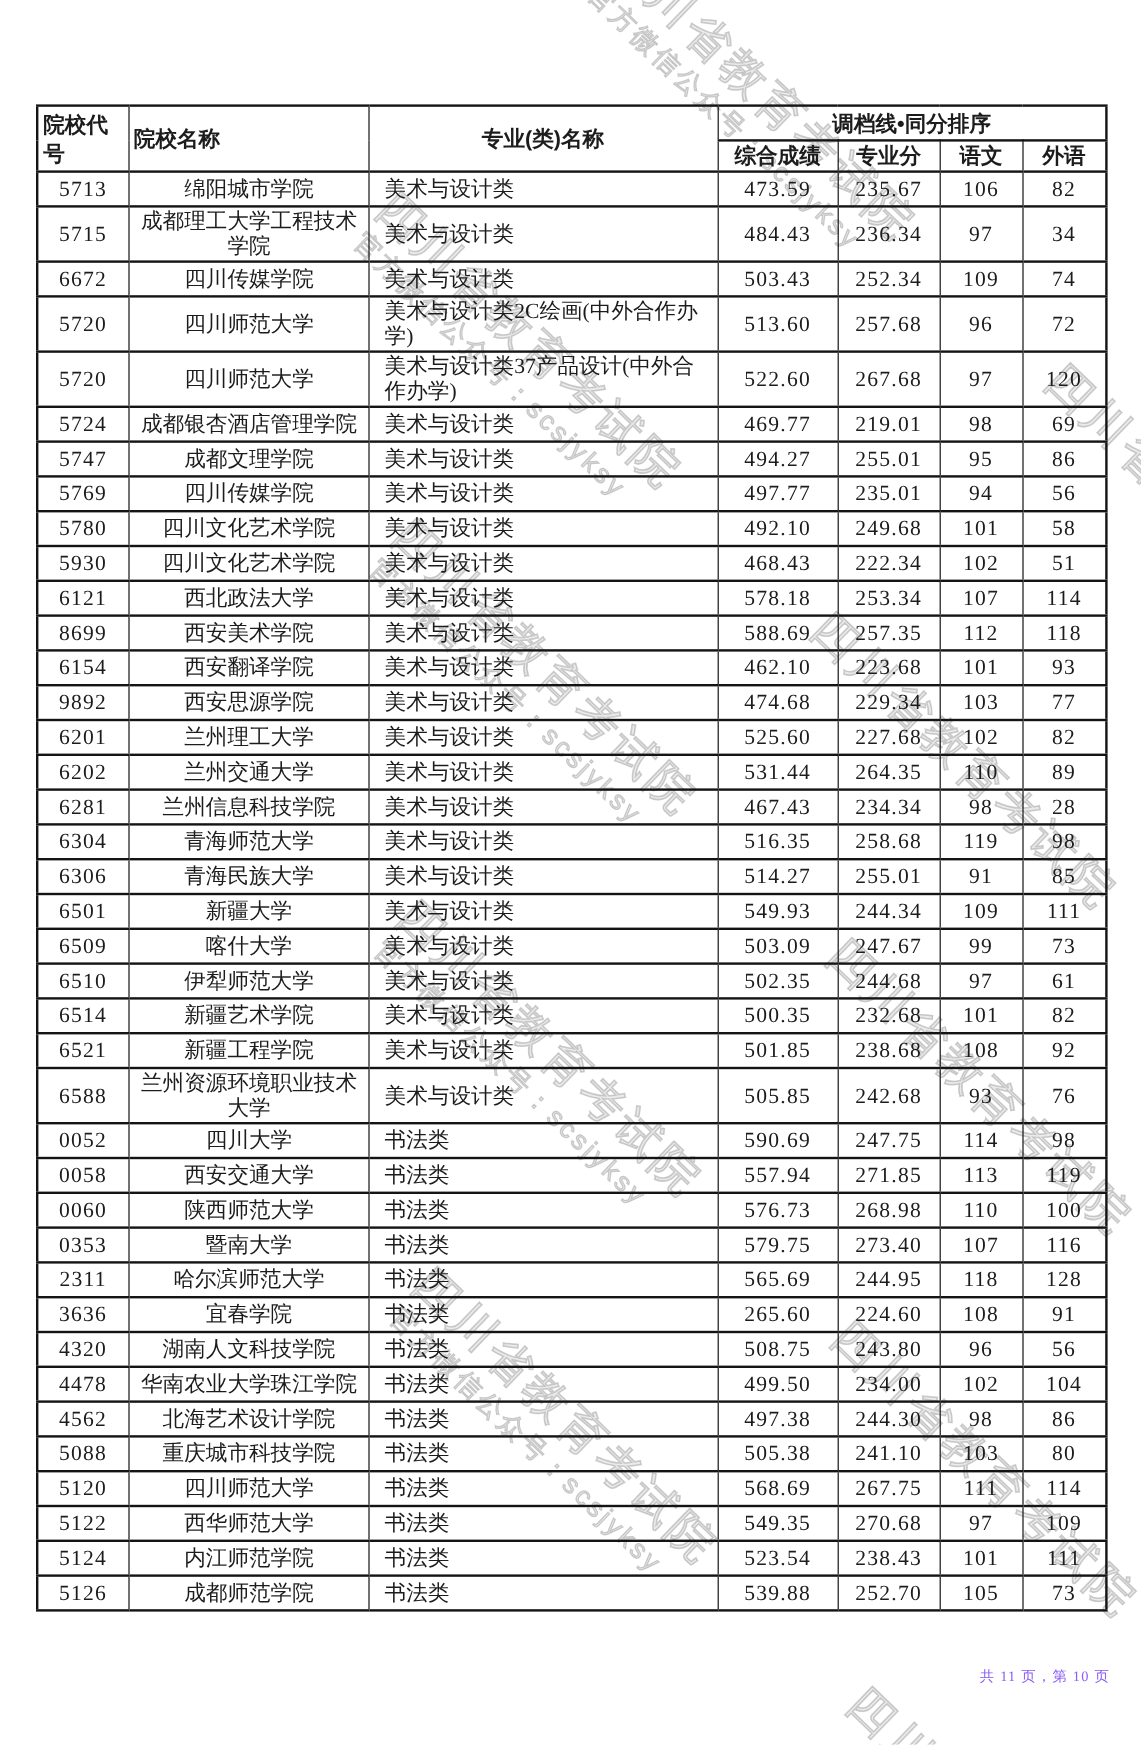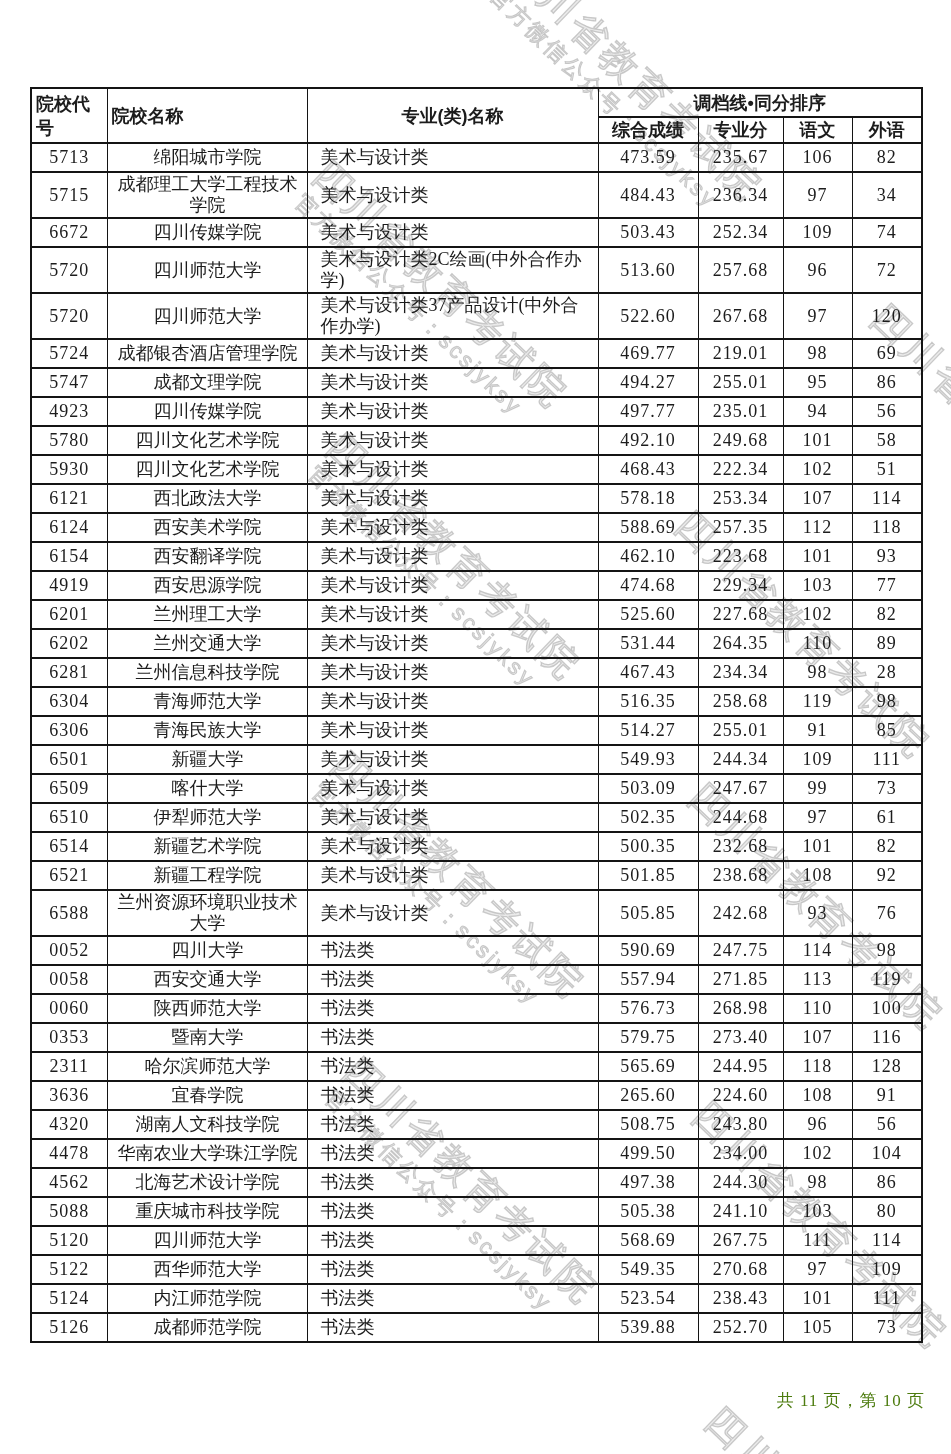--- a/index.html
+++ b/index.html
@@ -80,23 +80,23 @@
   tbody tr{height:29px;}
   td.c-code{text-align:center;font-size:18px;letter-spacing:1px;}
   td.c-name{text-align:center;font-size:18px;line-height:21px;padding:1px 3px 1px 4px;}
   td.c-major{text-align:left;font-size:18px;line-height:21px;padding:1px 2px 1px 13px;}
   td.c-num{text-align:center;font-size:18px;letter-spacing:1px;}
 
   
   .footer{
     position:absolute;
     right:26px;top:1389px;
-    font-size:17px;
+    font-size:12px;
     letter-spacing:1px;
-    color:#4d7c0f;
+    color:#8b5cf6;
     z-index:2;
   }
 </style>
 </head>
 <body>
 
 <div class="page">
 
   <div class="wm wm-b0">
     <span class="wm-l1">四川省教育考试院　　　　四川省教育考试院</span>
@@ -201,21 +201,21 @@
         <tr>
           <td class="c-code">5747</td>
           <td class="c-name">成都文理学院</td>
           <td class="c-major">美术与设计类</td>
           <td class="c-num">494.27</td>
           <td class="c-num">255.01</td>
           <td class="c-num">95</td>
           <td class="c-num">86</td>
         </tr>
         <tr>
-          <td class="c-code">4923</td>
+          <td class="c-code">5769</td>
           <td class="c-name">四川传媒学院</td>
           <td class="c-major">美术与设计类</td>
           <td class="c-num">497.77</td>
           <td class="c-num">235.01</td>
           <td class="c-num">94</td>
           <td class="c-num">56</td>
         </tr>
         <tr>
           <td class="c-code">5780</td>
           <td class="c-name">四川文化艺术学院</td>
@@ -237,39 +237,39 @@
         <tr>
           <td class="c-code">6121</td>
           <td class="c-name">西北政法大学</td>
           <td class="c-major">美术与设计类</td>
           <td class="c-num">578.18</td>
           <td class="c-num">253.34</td>
           <td class="c-num">107</td>
           <td class="c-num">114</td>
         </tr>
         <tr>
-          <td class="c-code">6124</td>
+          <td class="c-code">8699</td>
           <td class="c-name">西安美术学院</td>
           <td class="c-major">美术与设计类</td>
           <td class="c-num">588.69</td>
           <td class="c-num">257.35</td>
           <td class="c-num">112</td>
           <td class="c-num">118</td>
         </tr>
         <tr>
           <td class="c-code">6154</td>
           <td class="c-name">西安翻译学院</td>
           <td class="c-major">美术与设计类</td>
           <td class="c-num">462.10</td>
           <td class="c-num">223.68</td>
           <td class="c-num">101</td>
           <td class="c-num">93</td>
         </tr>
         <tr>
-          <td class="c-code">4919</td>
+          <td class="c-code">9892</td>
           <td class="c-name">西安思源学院</td>
           <td class="c-major">美术与设计类</td>
           <td class="c-num">474.68</td>
           <td class="c-num">229.34</td>
           <td class="c-num">103</td>
           <td class="c-num">77</td>
         </tr>
         <tr>
           <td class="c-code">6201</td>
           <td class="c-name">兰州理工大学</td>

